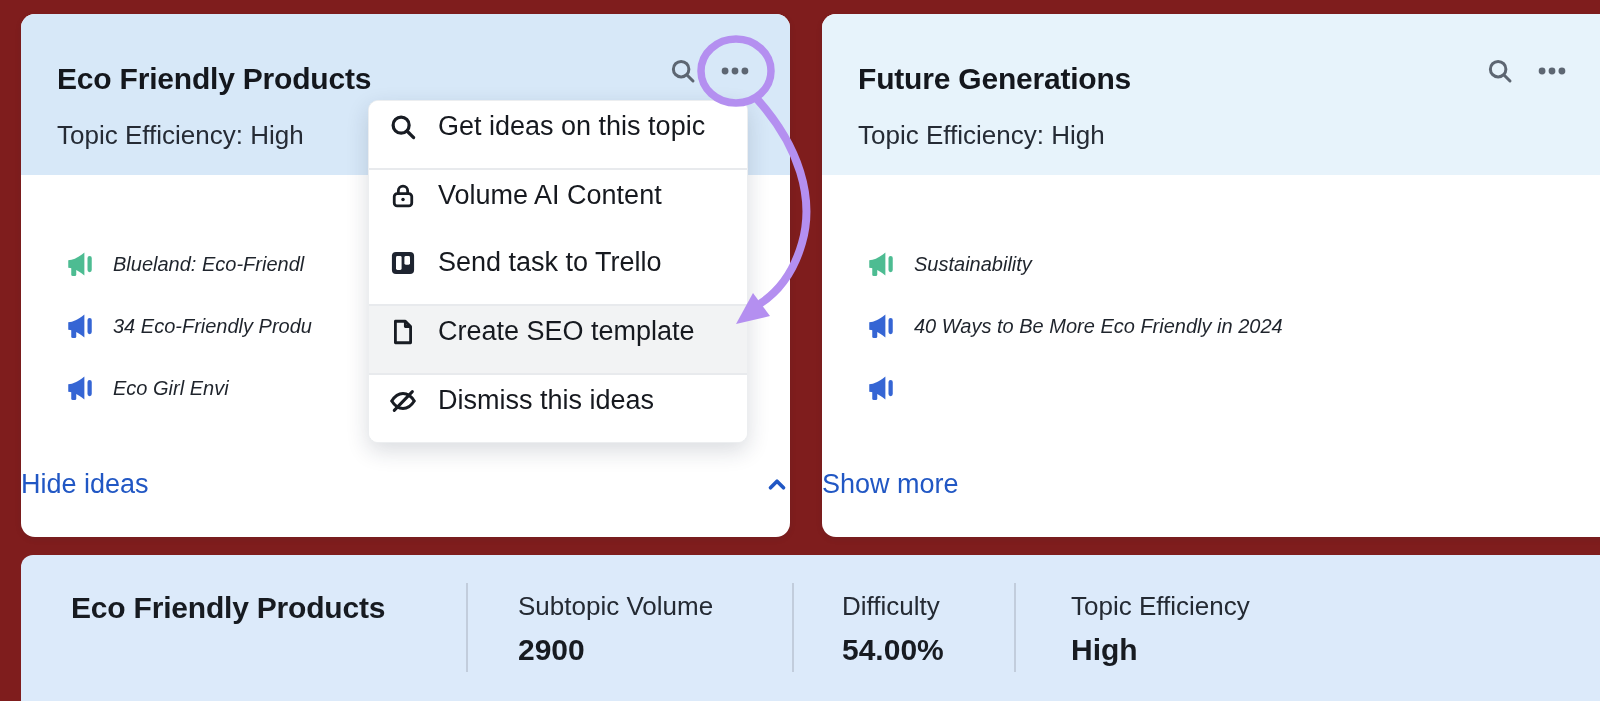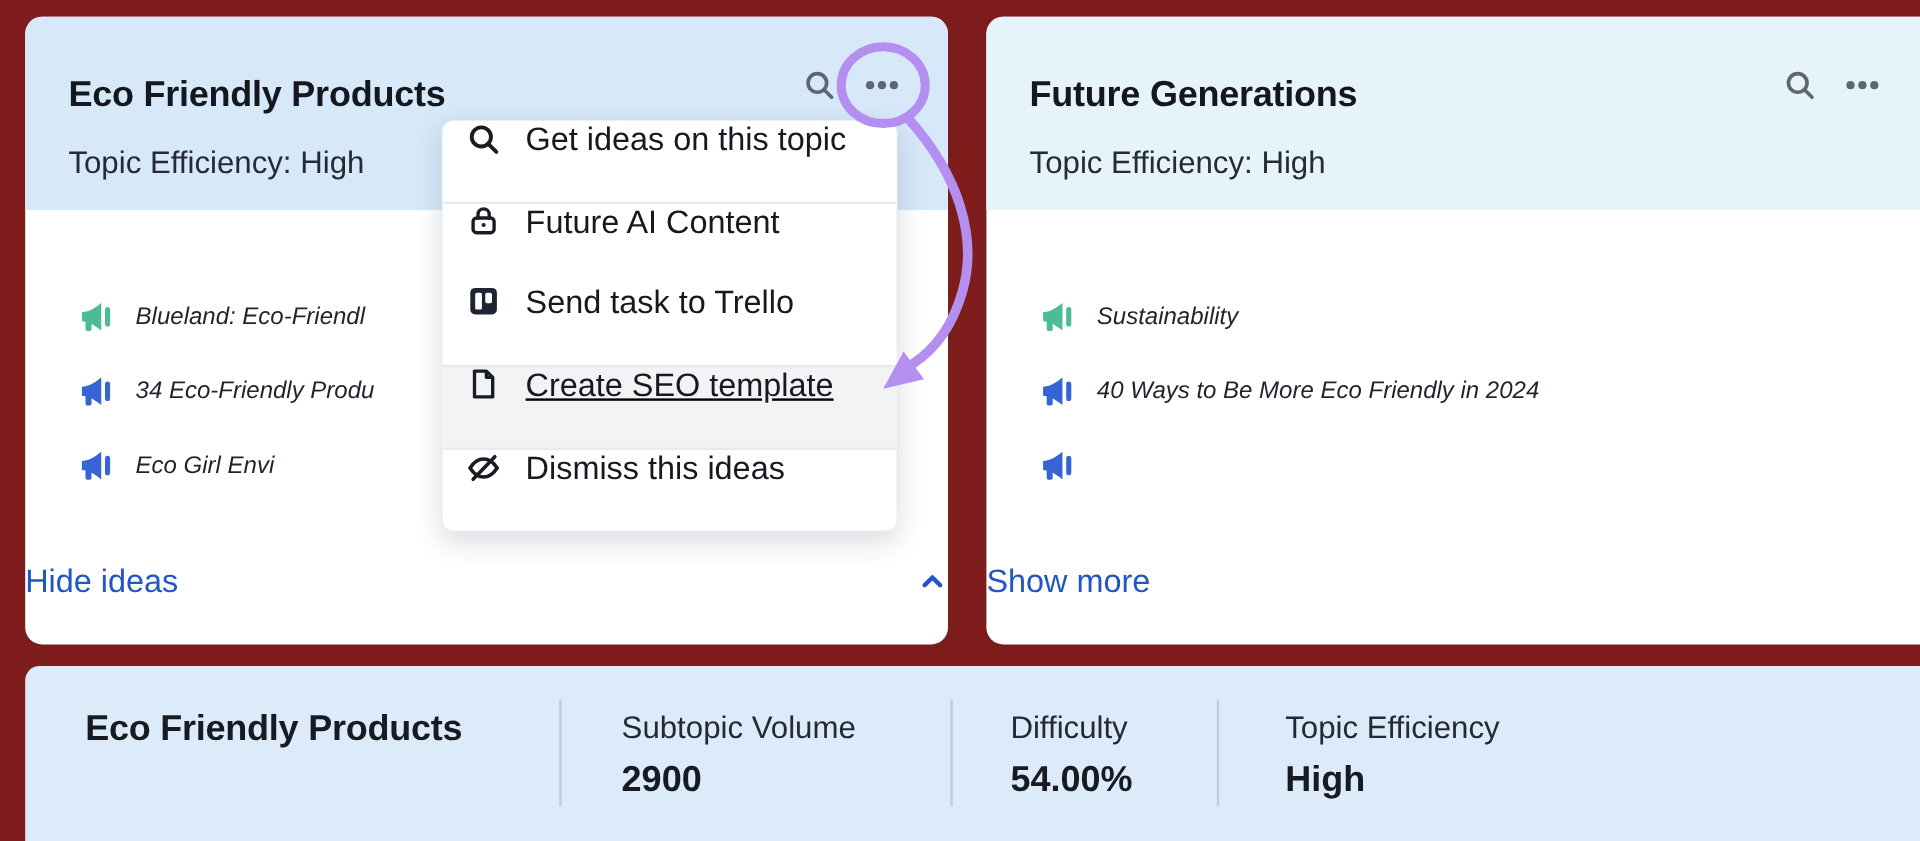--- a/index.html
+++ b/index.html
@@ -41,26 +41,26 @@
   .footer-link{position:absolute;top:455px;left:0;right:0;margin:auto;display:flex;align-items:center;
                justify-content:space-between;gap:14px;background:none;border:none;cursor:pointer;
                color:var(--accent-link);font-size:27px;font-family:inherit;}
   .chev svg{display:block;}
   .chev[data-dir="up"] svg{transform:rotate(180deg);}
 
   
   .menu{position:absolute;left:368px;top:100px;width:380px;height:343px;background:#fff;
         border:1px solid #eceef0;border-radius:10px;box-shadow:0 8px 22px rgba(25,39,60,.16);
         display:flex;flex-direction:column;z-index:5;overflow:hidden;}
-  .menu-item{flex:1;display:flex;align-items:flex-start;gap:20px;padding:0 18px 16px 19px;background:#fff;
+  .menu-item{flex:1;display:flex;align-items:center;gap:20px;padding:0 18px 16px 19px;background:#fff;
              border:none;cursor:pointer;font-family:inherit;text-align:left;}
   .menu-item .mi-icon{flex:0 0 30px;display:flex;align-items:center;justify-content:center;color:#181c23;}
   .menu-item .mi-label{font-size:27px;color:#16191f;white-space:nowrap;}
   .menu-item.has-divider{border-bottom:2px solid #e8eaed;}
-  .menu-item.is-active{background:#f2f3f4;border-top:2px solid #e8eaed;border-bottom:2px solid #e8eaed;text-decoration:underline;}
+  .menu-item.is-active{background:#f2f3f4;border-top:2px solid #e8eaed;border-bottom:2px solid #e8eaed;}
 
   
   .summary-bar{position:absolute;left:21px;top:555px;width:1579px;height:146px;
                background:var(--summary-bar-bg);border-radius:12px 0 0 0;
                display:flex;align-items:flex-start;padding:36px 0 0 50px;}
   .bar-title{width:447px;font-size:30px;font-weight:bold;color:#171b21;line-height:34px;letter-spacing:-.2px;}
   .stat{padding-left:0;}
   .stat-label{font-size:26px;color:#242a33;line-height:30px;}
   .stat-value{font-size:30px;font-weight:bold;color:#171b21;line-height:34px;margin-top:12px;}
   .stat--1{width:324px;}
@@ -208,21 +208,21 @@
       <span class="mi-label">Get ideas on this topic</span>
     </button>
     <button class="menu-item">
       <span class="mi-icon">
         <svg width="28" height="28" viewBox="0 0 24 24" fill="none" stroke="currentColor" stroke-width="2.4" stroke-linecap="round" stroke-linejoin="round">
             <rect x="4.5" y="10" width="15" height="10.5" rx="2.5"></rect>
             <path d="M8 10 V7.5 a4 4 0 0 1 8 0 V10"></path>
             <circle cx="12" cy="15" r="1.5" fill="currentColor" stroke="none"></circle>
           </svg>
       </span>
-      <span class="mi-label">Future AI Content</span>
+      <span class="mi-label">Volume AI Content</span>
     </button>
     <button class="menu-item">
       <span class="mi-icon">
         <svg width="28" height="28" viewBox="0 0 24 24">
             <rect x="2.5" y="2.5" width="19" height="19" rx="3.5" fill="#1e2430"></rect>
             <rect x="6" y="6" width="4.8" height="12" rx="1.2" fill="#fff"></rect>
             <rect x="13.2" y="6" width="4.8" height="7.5" rx="1.2" fill="#fff"></rect>
           </svg>
       </span>
       <span class="mi-label">Send task to Trello</span>

